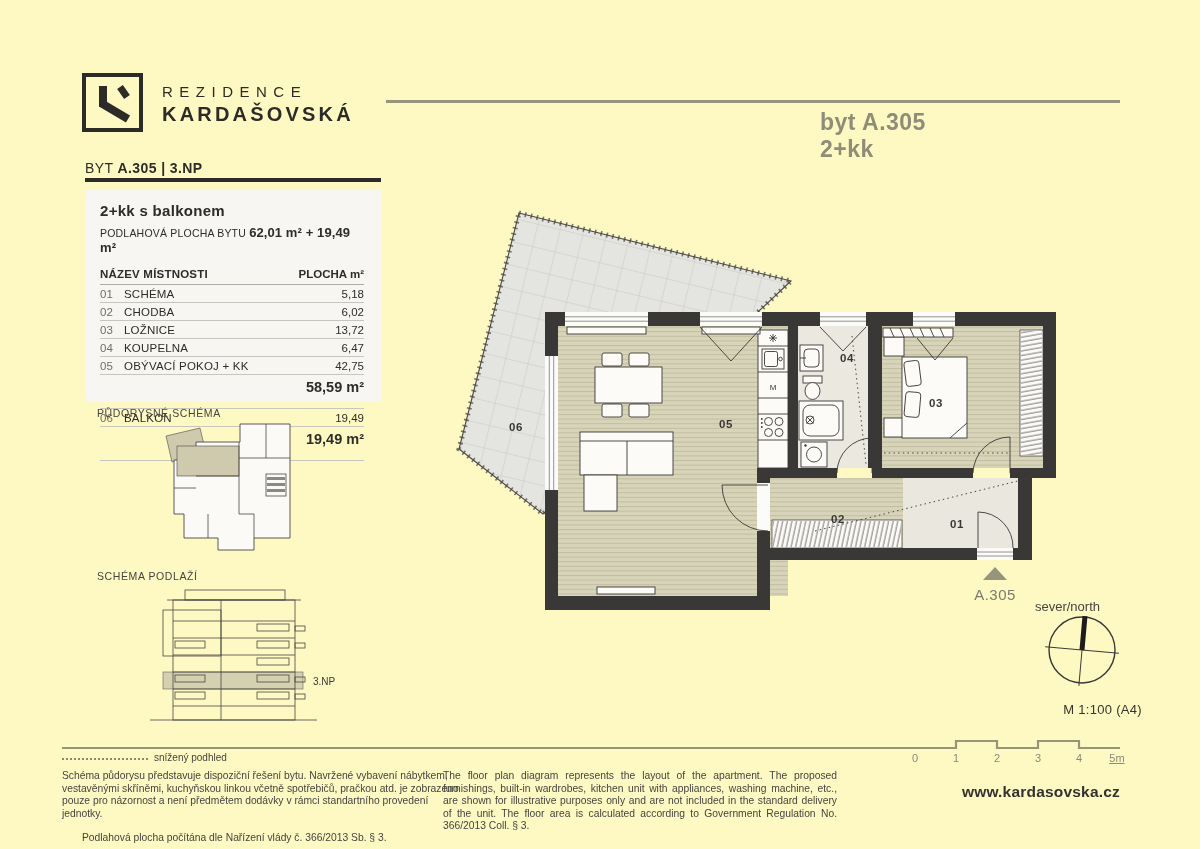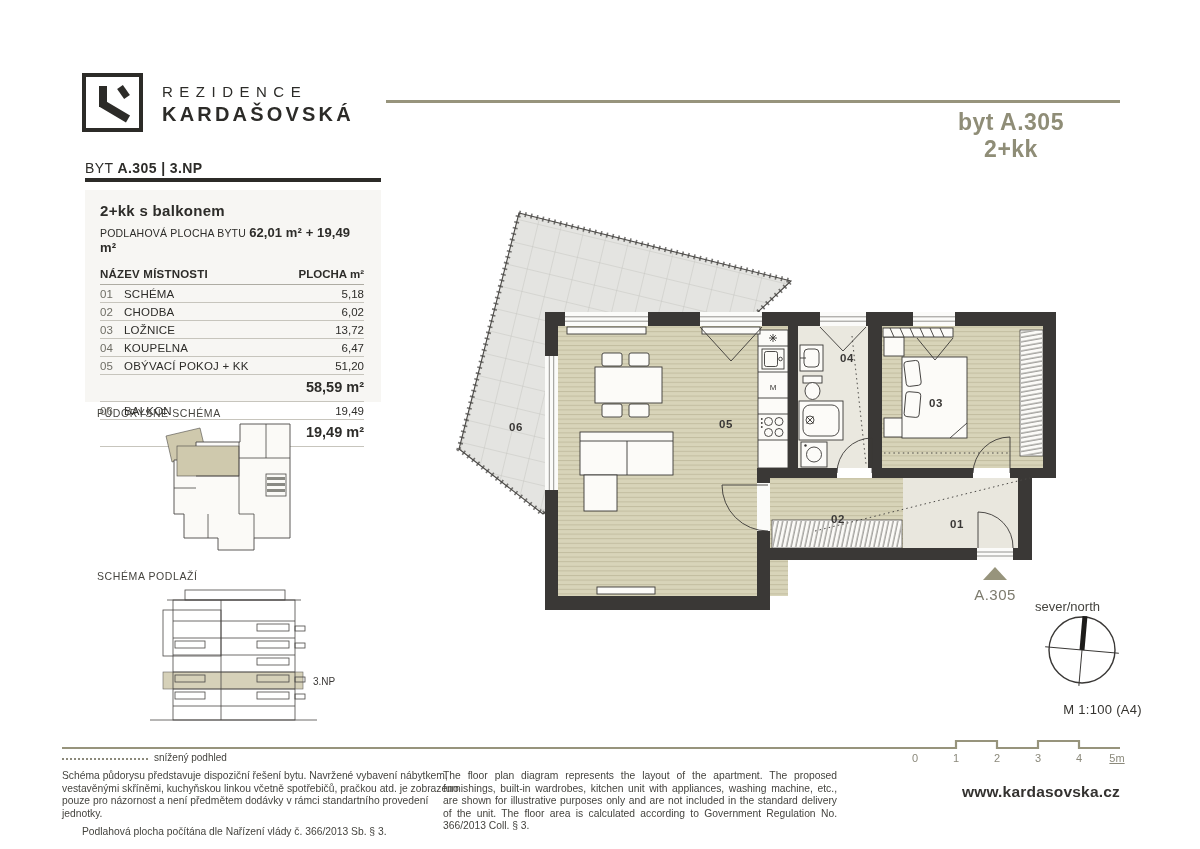--- a/index.html
+++ b/index.html
@@ -1,52 +1,52 @@
 <!DOCTYPE html>
 <html style="--accent: #97947c; --accent-text: #8f8d77; --ink: #2d2c29; --wall: #3a3836; --floor-wood: #d8d4b9; --balcony: #e4e4e1;"><head>
 <meta charset="utf-8">
 <style>
   html,body{margin:0;padding:0;background:#d8d7d4;}
   *{box-sizing:border-box;}
-  #sheet{position:relative;width:1200px;height:849px;background:#ffffff;overflow:hidden;
+  #sheet{position:relative;width:1200px;height:849px;background:#fef9c3;overflow:hidden;
          font-family:"Liberation Sans",sans-serif;color:#2d2c29;}
   .abs{position:absolute;}
   
   #logo{left:82px;top:73px;width:61px;height:59px;border:4px solid #2c2b28;}
   #brand{left:162px;top:83px;}
   #brand .l1{font-size:15px;letter-spacing:6.5px;font-weight:500;color:#2c2b28;}
   #brand .l2{font-size:20px;letter-spacing:3.2px;font-weight:700;color:#2c2b28;margin-top:3px;}
   #unitline{left:85px;top:160px;font-size:14px;letter-spacing:.4px;color:#2d2c29;}
   #unitline .bold{font-weight:700;}
   #headrule{left:85px;top:178px;width:296px;height:4px;background:#2c2b28;}
   #accentrule{left:386px;top:100px;width:734px;height:3px;background:var(--accent,#97947c);}
-  #badge{left:861px;top:109px;width:300px;text-align:center;font-weight:700;font-size:23px;
+  #badge{left:820px;top:109px;width:300px;text-align:left;font-weight:700;font-size:23px;
          line-height:27px;color:var(--accent-text,#8f8d77);letter-spacing:.5px;}
   
   #card{left:85px;top:190px;width:296px;height:212px;background:#f7f6f3;}
   #tbl{left:100px;top:202px;width:264px;font-size:11.5px;}
   #tbl .title{font-size:15px;font-weight:700;letter-spacing:.3px;}
   #tbl .subtitle{margin-top:6px;font-size:10.5px;letter-spacing:.2px;color:#2d2c29;}
   #tbl .subtitle b{font-size:13px;letter-spacing:.1px;}
   .trow{display:flex;align-items:flex-end;border-bottom:1px solid #c7c5bd;padding:3px 0 2px 0;}
   .trow.head{font-weight:700;border-bottom:1px solid #aeaca3;margin-top:10px;padding-bottom:4px;}
   .trow .num{width:24px;color:#6f6e66;}
   .trow .nm{flex:1;letter-spacing:.2px;}
   .trow .ar{text-align:right;}
-  .trow.total{justify-content:flex-end;font-weight:700;font-size:14.5px;padding:4px 0 6px 0;}
+  .trow.total{justify-content:flex-end;font-weight:700;font-size:14.5px;padding:4px 0 13px 0;}
   
   .schlabel{font-size:10.5px;letter-spacing:.6px;color:#45443f;}
   
   #divider{left:62px;top:747px;width:853px;height:2px;background:var(--accent,#97947c);}
   .tick{position:absolute;top:752px;transform:translateX(-50%);font-size:11px;color:#8b897b;}
   #legend-dots{left:62px;top:758px;width:86px;border-top:2px dotted #8b897b;}
   #legend-label{left:154px;top:752px;font-size:10px;color:#45443f;}
   .disc{font-size:10.3px;line-height:12.6px;color:#45443f;}
   #disc-cs{left:62px;top:770px;width:404px;}
-  #disc-cs .p2{margin-top:6px;padding-left:20px;}
+  #disc-cs .p2{margin-top:12px;padding-left:20px;}
   #disc-en{left:443px;top:770px;width:394px;text-align:justify;}
   #website{left:900px;top:783px;width:220px;text-align:right;font-weight:700;
            font-size:15.5px;color:#343230;letter-spacing:.2px;}
   #compass-label{left:980px;top:599px;width:120px;text-align:right;font-size:13px;color:#45443f;}
   #compass-scale{left:1022px;top:702px;width:120px;text-align:right;font-size:13px;color:#35332f;letter-spacing:.3px;}
   
   svg{display:block;}
   .wall{fill:#3a3836;}
   .fixture{fill:#fcfbf8;stroke:#3a3836;stroke-width:0.9;}
   .thin{fill:none;stroke:#3a3836;stroke-width:0.9;}
@@ -111,21 +111,21 @@
       <span class="ar">13,72</span>
     </div>
     <div class="trow">
       <span class="num">04</span>
       <span class="nm">KOUPELNA</span>
       <span class="ar">6,47</span>
     </div>
     <div class="trow">
       <span class="num">05</span>
       <span class="nm">OBÝVACÍ POKOJ + KK</span>
-      <span class="ar">51,20</span>
+      <span class="ar">42,75</span>
     </div>
     <div class="trow total">
       <span>58,59 m²</span>
     </div>
     <div class="trow">
       <span class="num">06</span>
       <span class="nm">BALKON</span>
       <span class="ar">19,49</span>
     </div>
     <div class="trow total">

